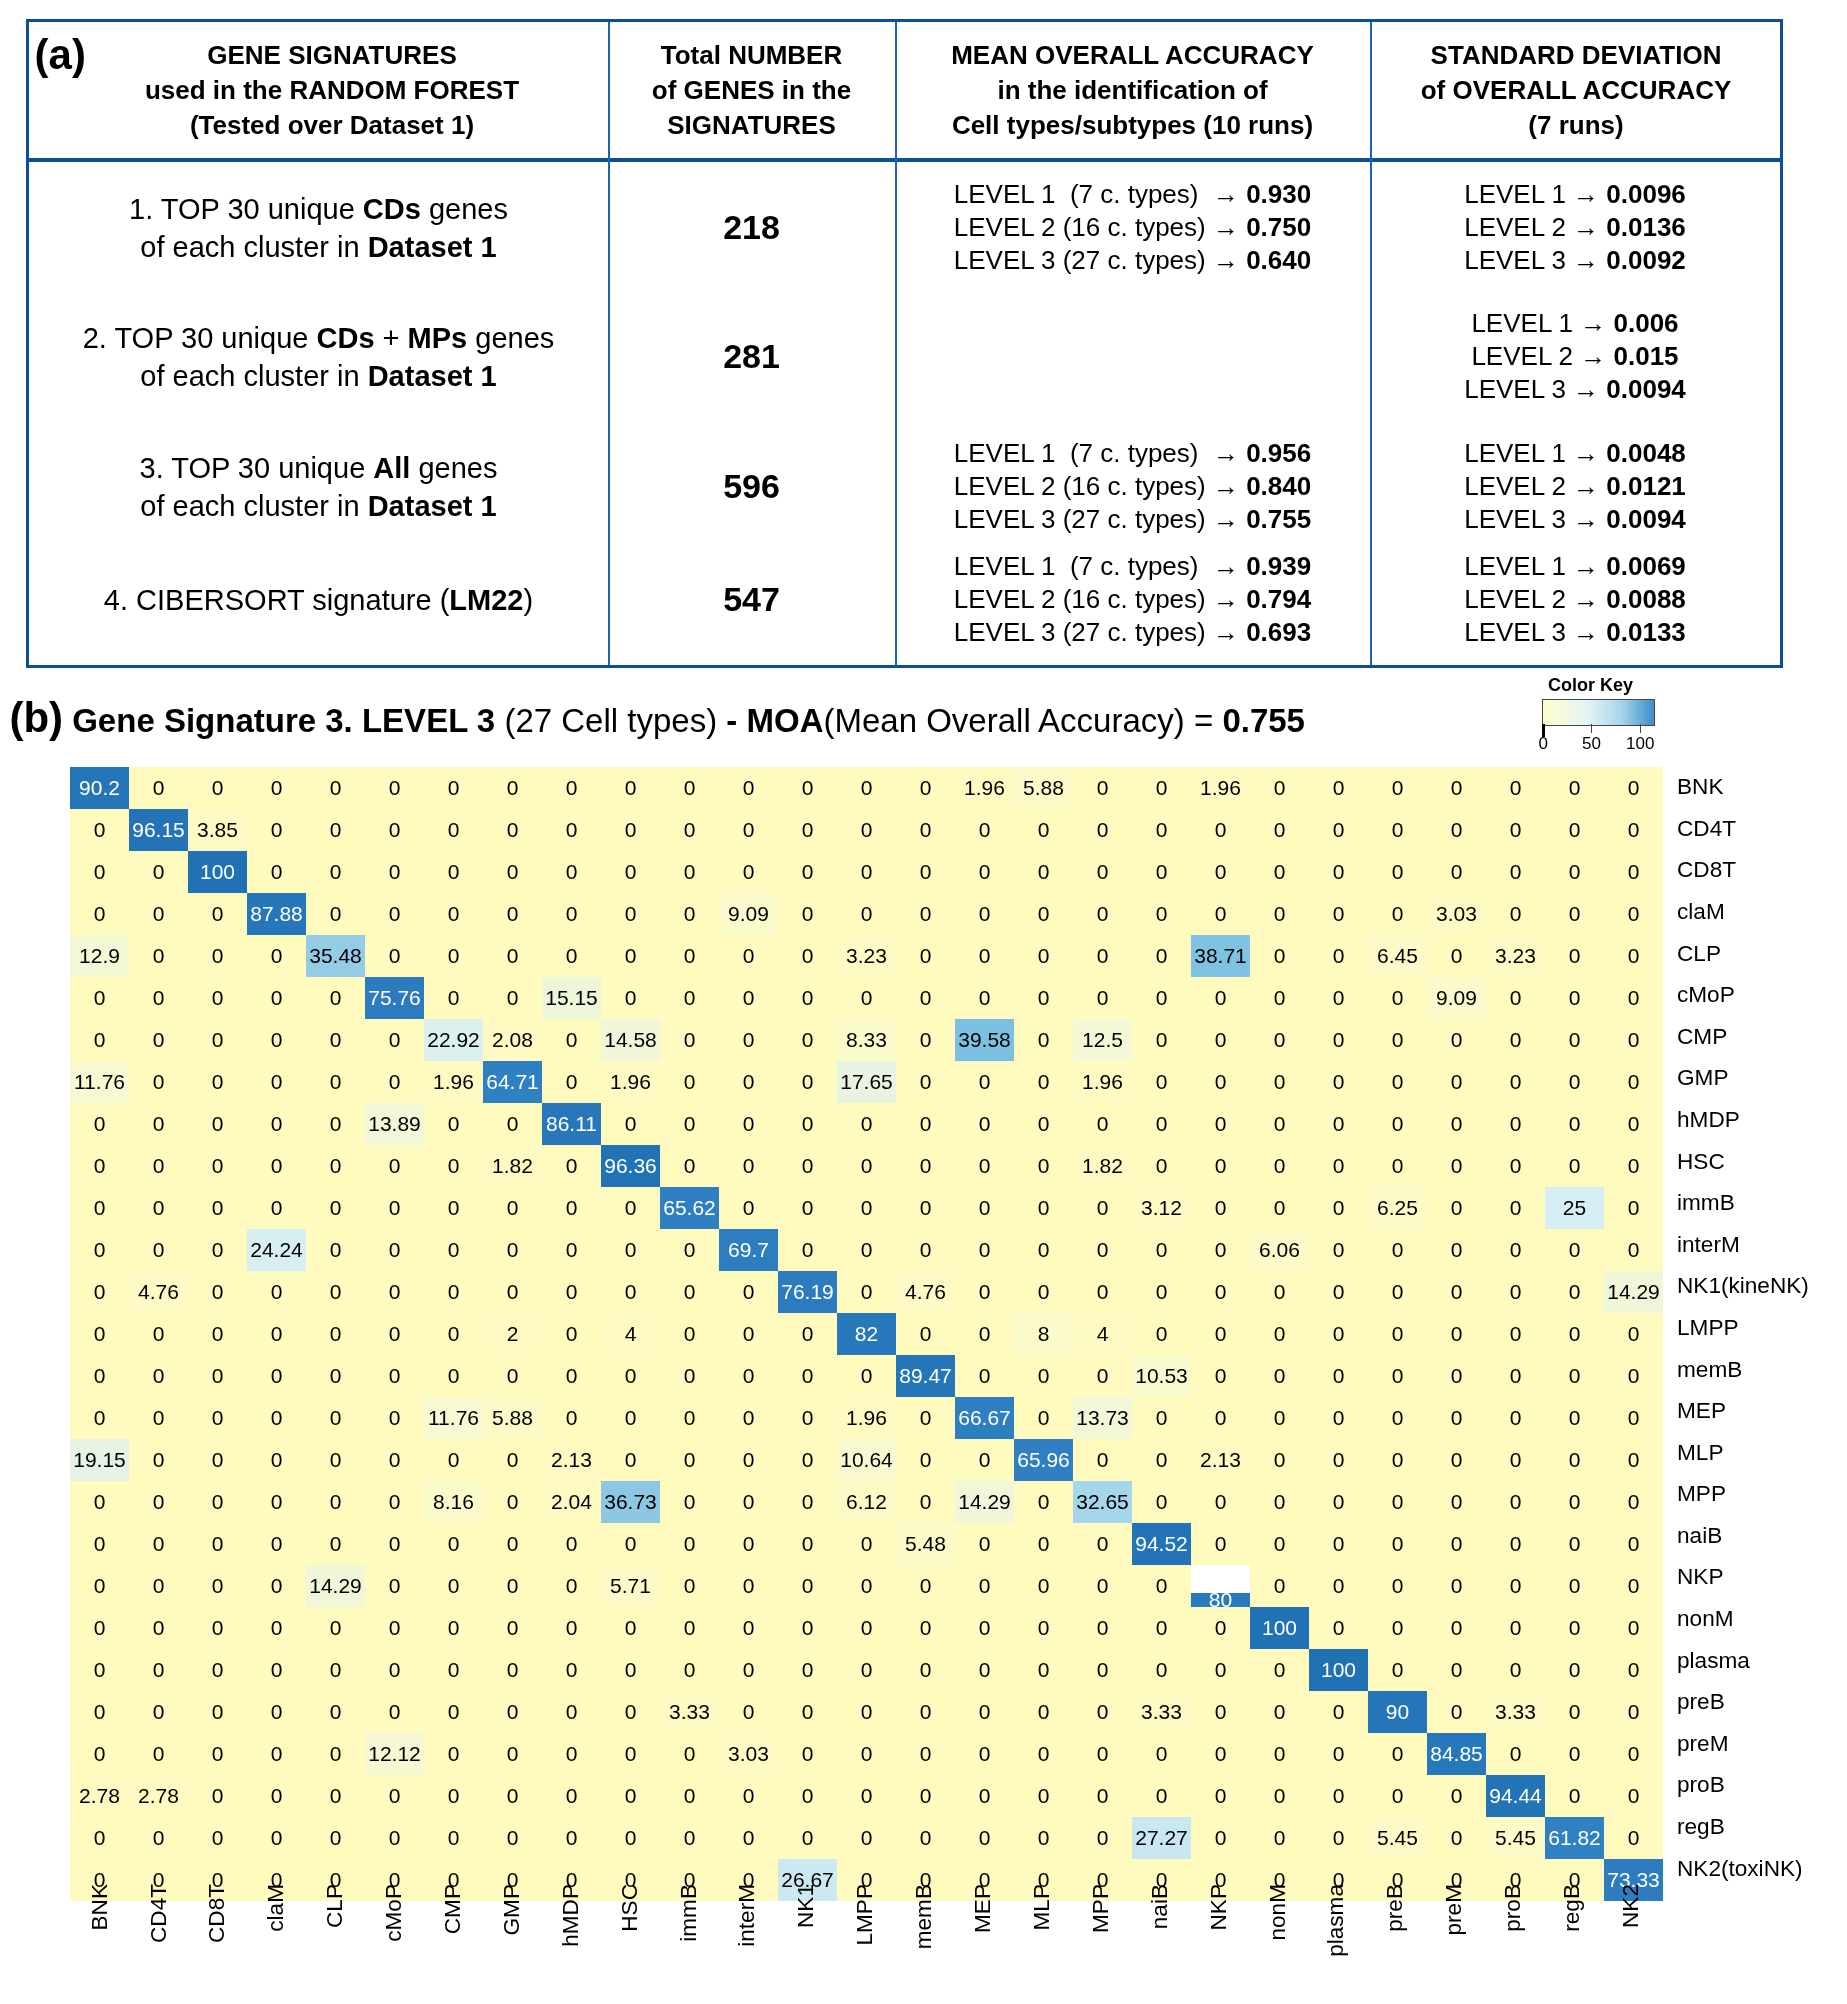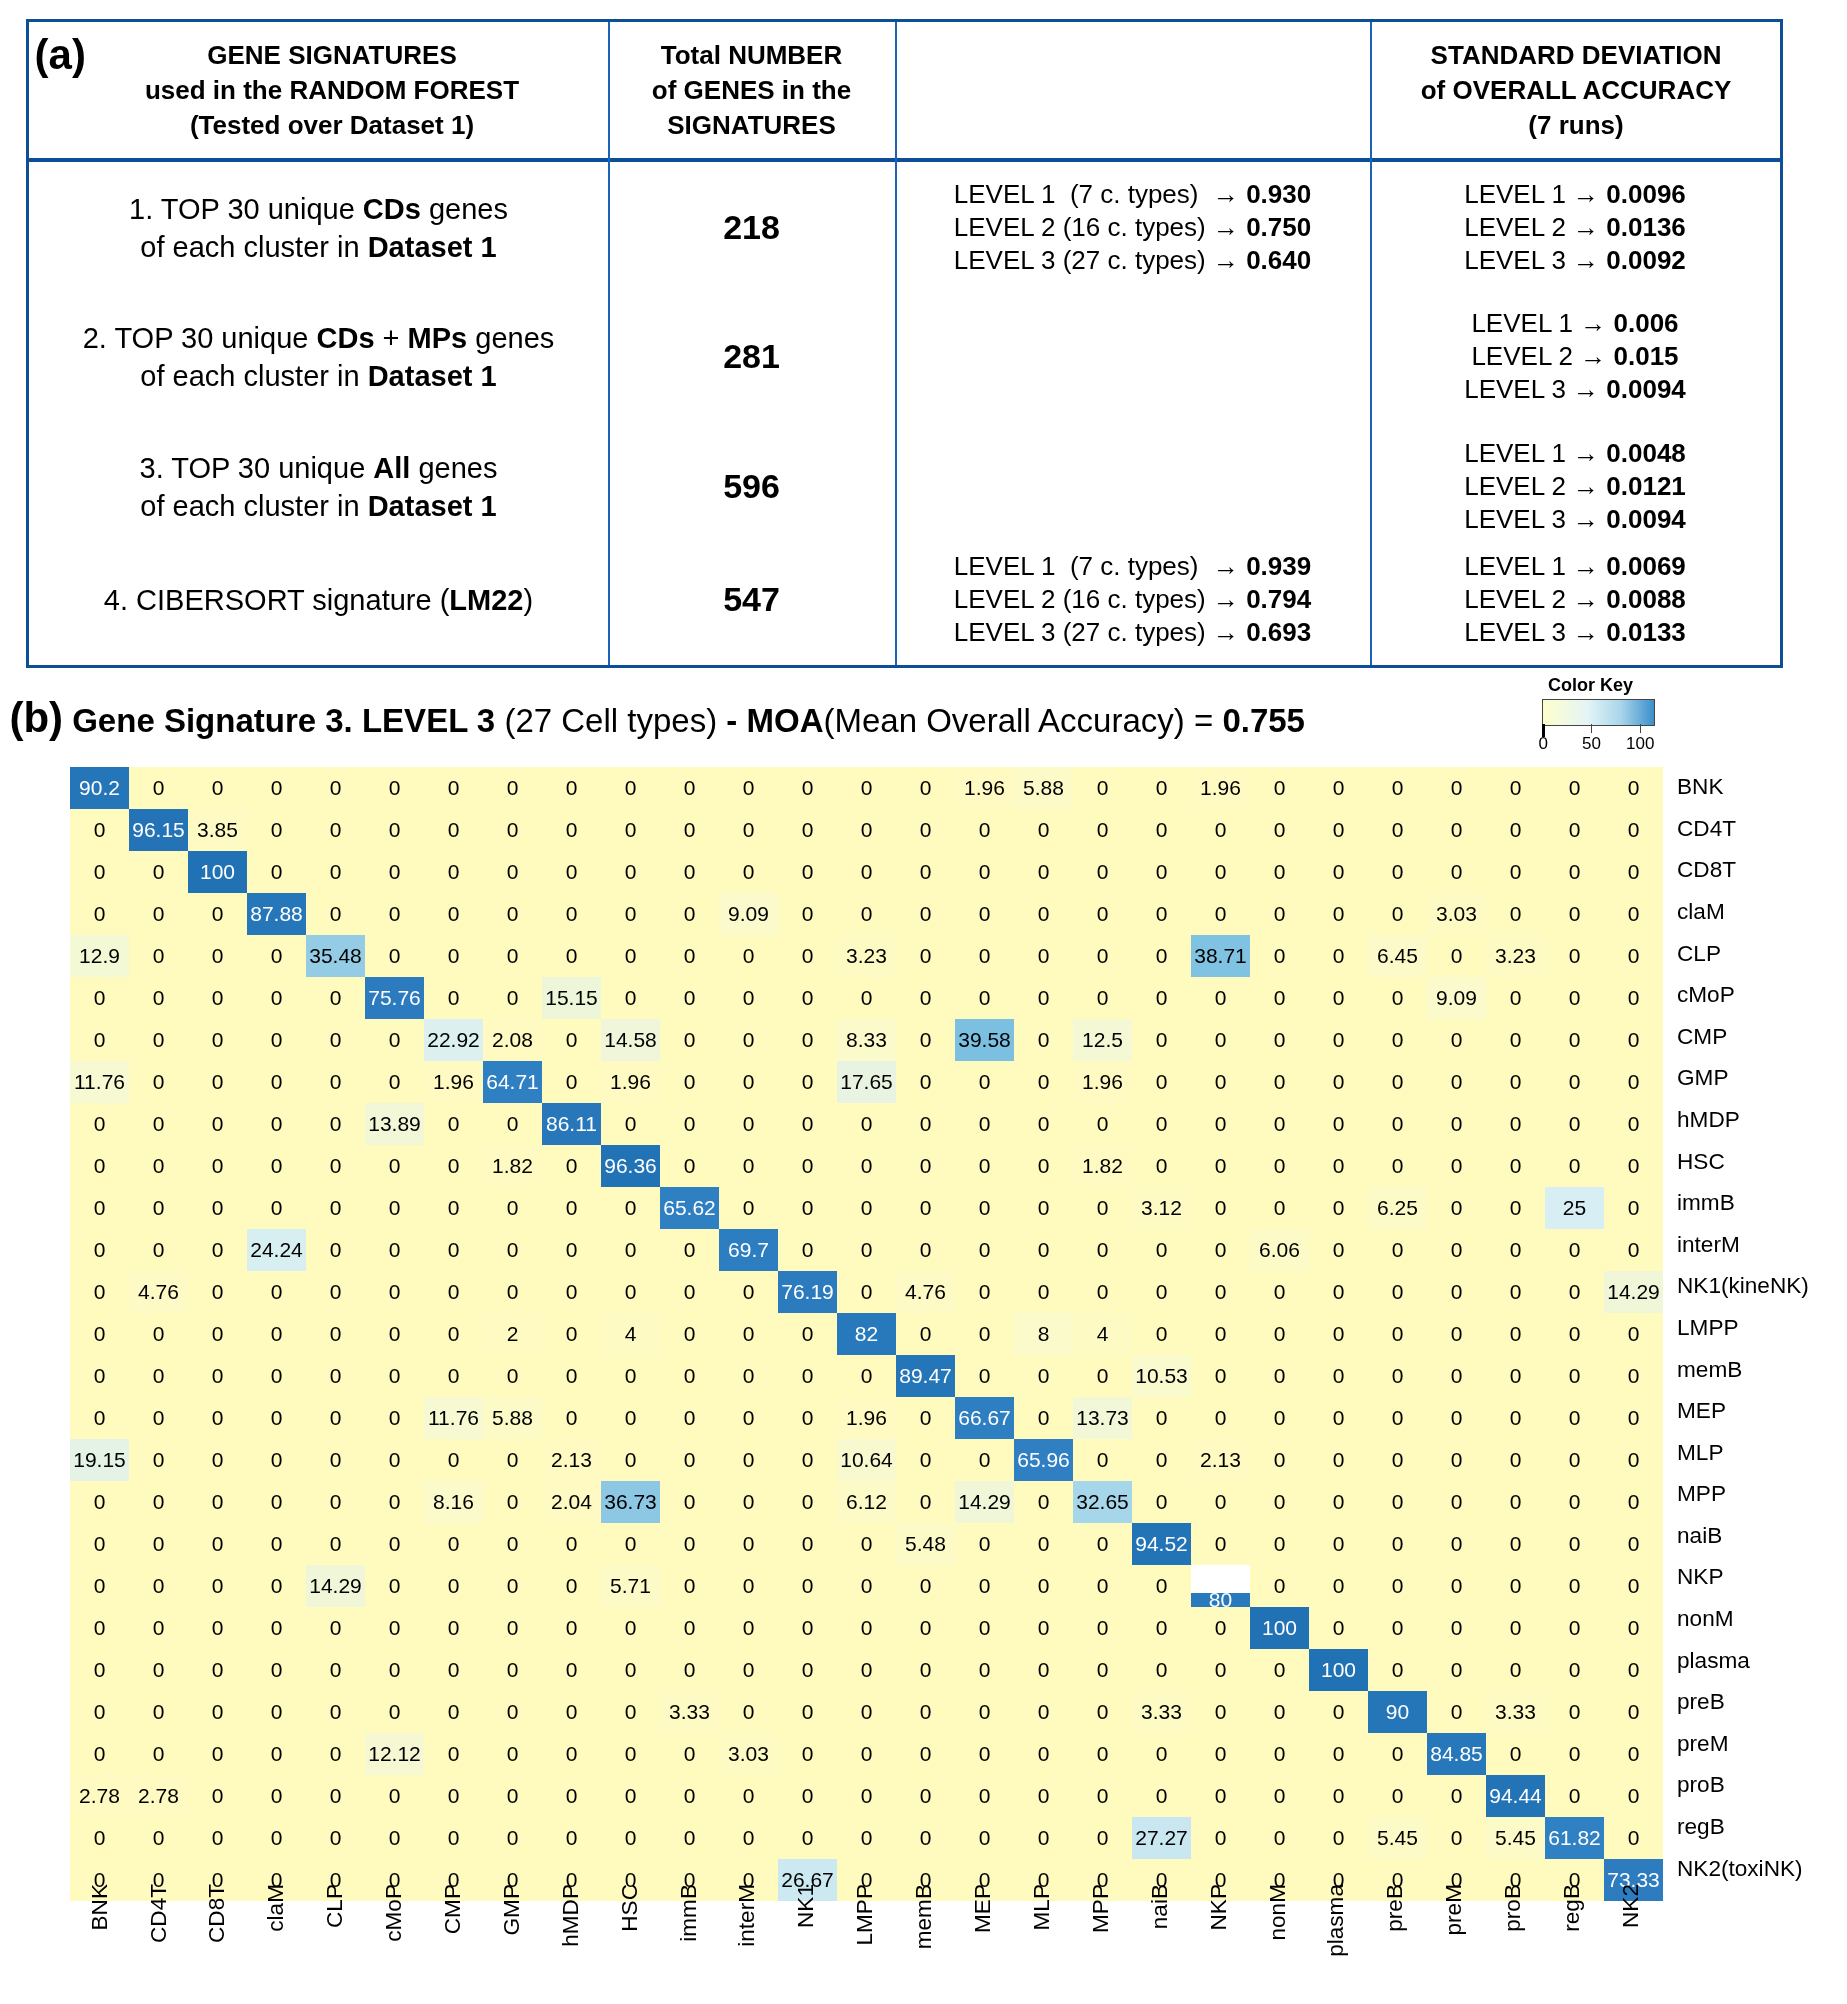--- a/index.html
+++ b/index.html
@@ -45,20 +45,25 @@
   <div class="hcell" style="left:28px;width:550px">
     <div>GENE SIGNATURES</div>
     <div>used in the RANDOM FOREST</div>
     <div>(Tested over Dataset 1)</div>
   </div>
   <div class="hcell" style="left:580px;width:285px">
     <div>Total NUMBER</div>
     <div>of GENES in the</div>
     <div>SIGNATURES</div>
   </div>
+  <div class="hcell" style="left:867px;width:473px">
+    <div>MEAN OVERALL ACCURACY</div>
+    <div>in the identification of</div>
+    <div>Cell types/subtypes (10 runs)</div>
+  </div>
   <div class="hcell" style="left:1343px;right:0">
     <div>STANDARD DEVIATION</div>
     <div>of OVERALL ACCURACY</div>
     <div>(7 runs)</div>
   </div>
 
   <div class="row-a" style="top:141px">
     <div class="sig-name">
       <div><span>1. TOP 30 unique </span><b>CDs</b><span> genes</span></div>
       <div><span>of each cluster in </span><b>Dataset 1</b></div>
@@ -88,20 +93,25 @@
       <div class="lv"><span>LEVEL 3 → </span><b>0.0094</b></div>
     </div>
   </div>
 
   <div class="row-a" style="top:400px">
     <div class="sig-name">
       <div><span>3. TOP 30 unique </span><b>All</b><span> genes</span></div>
       <div><span>of each cluster in </span><b>Dataset 1</b></div>
     </div>
     <div class="sig-count">596</div>
+    <div class="sig-acc">
+      <div class="lv"><span>LEVEL 1  (7 c. types)  → </span><b>0.956</b></div>
+      <div class="lv"><span>LEVEL 2 (16 c. types) → </span><b>0.840</b></div>
+      <div class="lv"><span>LEVEL 3 (27 c. types) → </span><b>0.755</b></div>
+    </div>
     <div class="sig-sd">
       <div class="lv"><span>LEVEL 1 → </span><b>0.0048</b></div>
       <div class="lv"><span>LEVEL 2 → </span><b>0.0121</b></div>
       <div class="lv"><span>LEVEL 3 → </span><b>0.0094</b></div>
     </div>
   </div>
 
   <div class="row-a" style="top:513px">
     <div class="sig-name">
       <div><span>4. CIBERSORT signature (</span><b>LM22</b><span>)</span></div>

